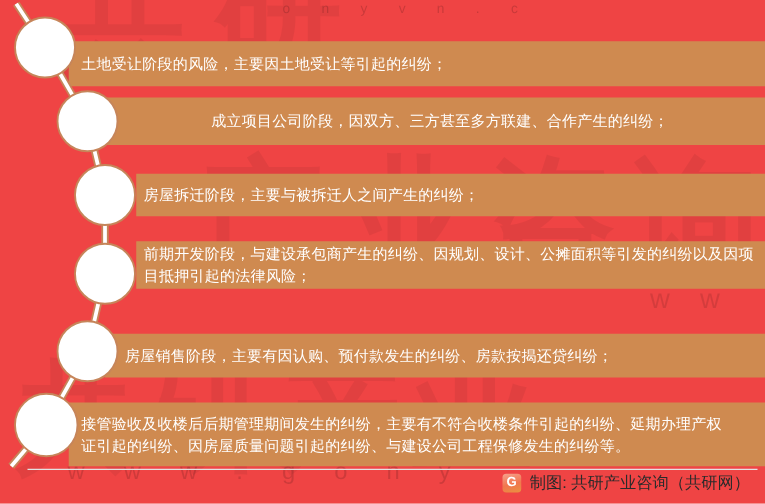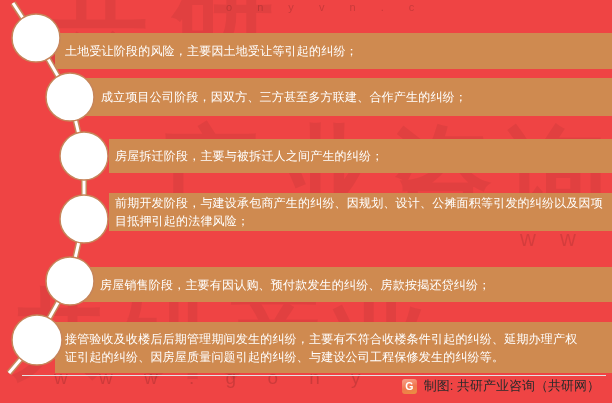--- a/index.html
+++ b/index.html
@@ -20,21 +20,21 @@
 
   
   .bar {
     position:absolute; right:0; z-index:1;
     background:var(--bar,#cf8a50);
     display:flex; align-items:center;
     color:var(--bar-text,#ffffff);
     font-size:12px; line-height:18px; letter-spacing:0.2px;
   }
   .bar-1 { left:55px;  top:21px;  height:36px; padding:0 9px 0 10px;margin-top:12px; }
-  .bar-2 { left:84px;  top:78px;  height:38px; padding:0 9px 0 17px; }
+  .bar-2 { left:84px;  top:78px;  height:38px; padding:0 9px 0 17px;justify-content:center; }
   .bar-3 { left:109px; top:139px; height:34px; padding:0 9px 0 6px;  }
   .bar-4 { left:109px; top:193px; height:38px; padding:0 9px 0 6px;  }
   .bar-5 { left:84px;  top:267px; height:35px; padding:0 9px 0 16px;text-align:right; }
   .bar-6 { left:55px;  top:322px; height:51px; padding:0 23px 0 10px; }
 
   
   .connector { position:absolute; left:0; top:0; z-index:2; pointer-events:none; }
   .dbl-outer { fill:none; stroke:var(--line,#c6855a); stroke-width:6; stroke-linejoin:round; }
   .dbl-inner { fill:none; stroke:#ffffff; stroke-width:3; stroke-linejoin:round; }
   .node { fill:#ffffff; stroke:var(--line,#c6855a); stroke-width:1.5; }

